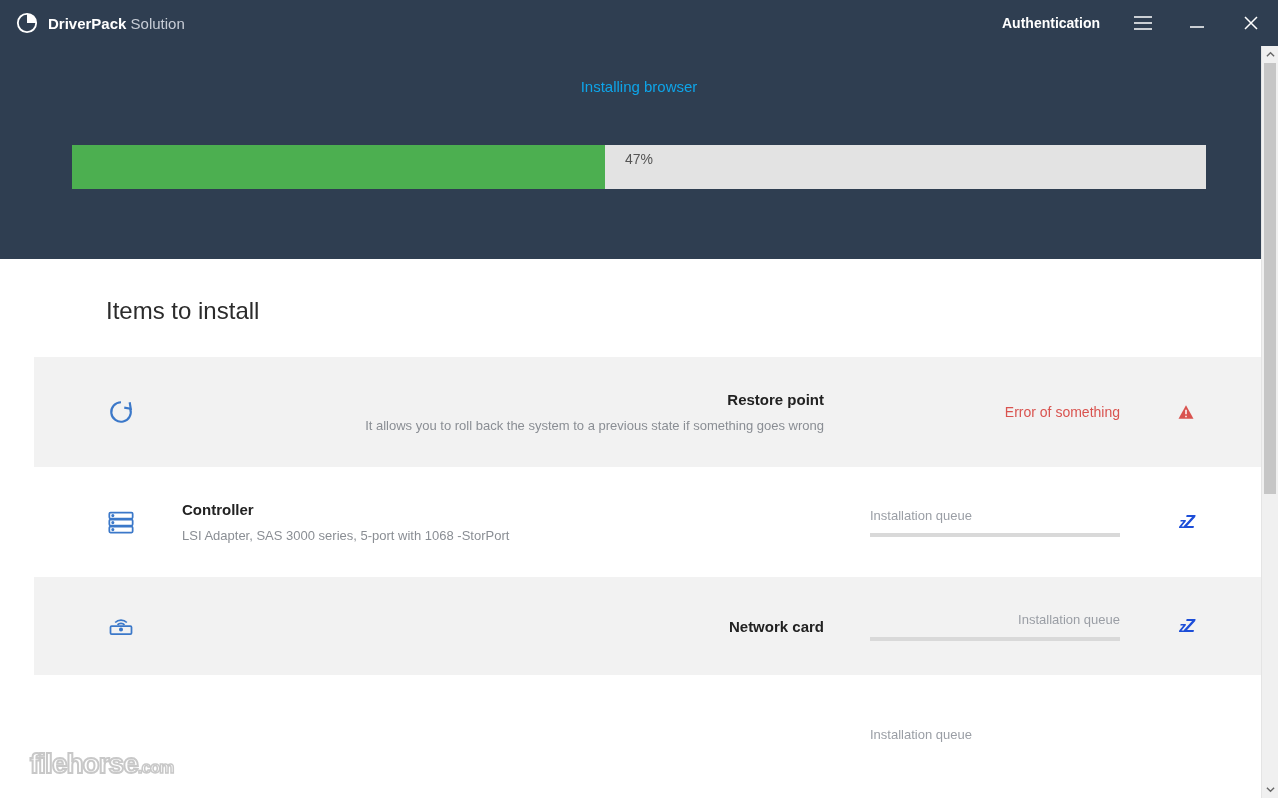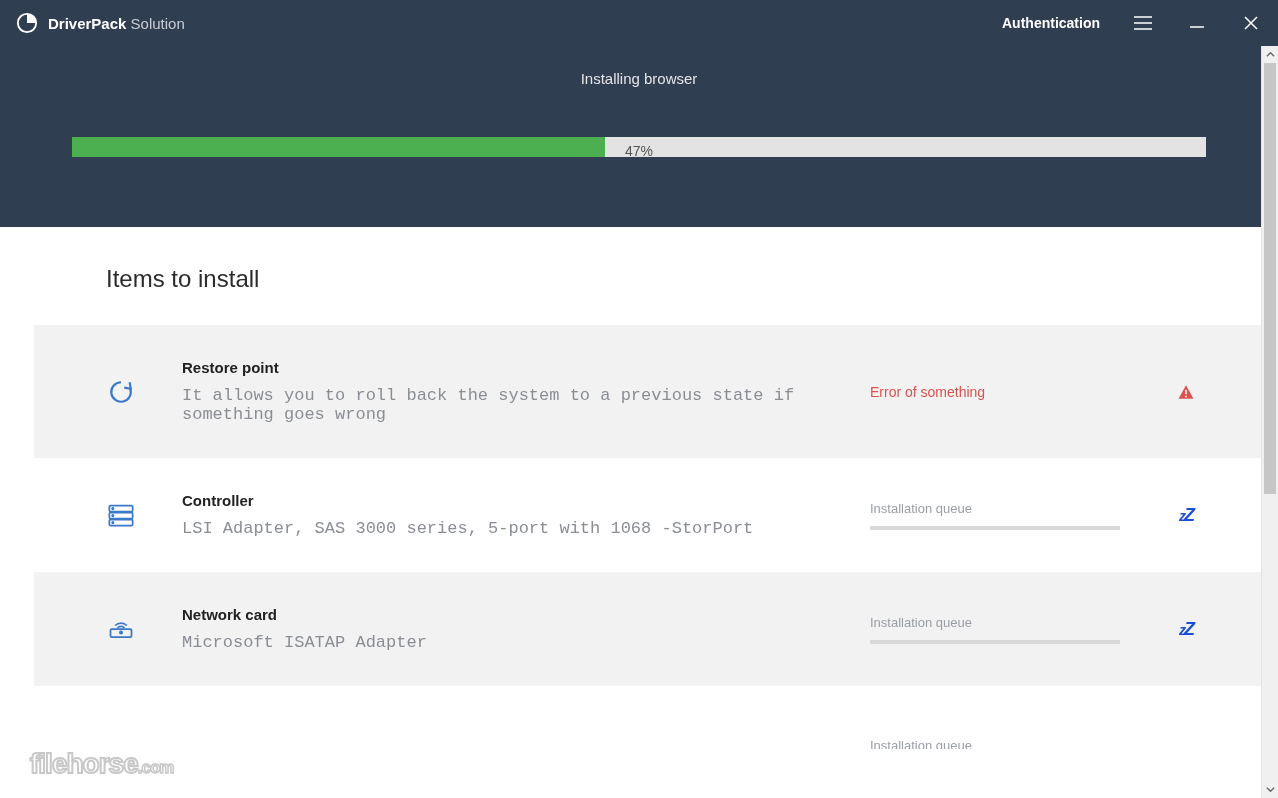--- a/index.html
+++ b/index.html
@@ -28,24 +28,24 @@
 .auth-link { font-size: 14px; font-weight: 600; cursor: pointer; }
 .win-btn { width: 22px; height: 22px; display: flex; align-items: center; justify-content: center; cursor: pointer; }
 .win-btn svg { stroke: #fff; }
 
 .hero {
   background: #2f3e51;
   color: #fff;
   padding: 16px 72px 70px;
 }
 .hero-title { font-size: 33px; font-weight: 400; text-align: center; letter-spacing: 0.3px; }
-.hero-sub { font-size: 15px; text-align: center; color: #e5e5e5; margin-top: 8px; }
+.hero-sub { font-size: 15px; text-align: center; color: #0ea5e9; margin-top: 16px; }
 .progress-outer {
   margin-top: 50px;
-  height: 20px;
+  height: 44px;
   background: #e3e3e3;
   position: relative;
 }
 .progress-fill {
   height: 100%;
   background: #4caf50;
 }
 .progress-text {
   position: absolute;
   left: 50%;
@@ -67,25 +67,25 @@
   font-weight: 400;
   color: #2b2b2b;
   padding: 38px 72px 32px;
 }
 .item {
   padding: 34px 72px;
   display: flex;
   align-items: center;
   gap: 46px;
 }
-.item.alt { background: #f2f2f2; }
+.item.alt { background: #f2f2f2; text-align: right; }
 .item-icon { width: 30px; height: 30px; flex: 0 0 30px; display: flex; align-items: center; justify-content: center; }
 .item-body { flex: 1; }
 .item-title { font-size: 15px; font-weight: 600; color: #222; }
-.item-desc { font-size: 17px; color: #8a8e94; margin-top: 10px; font-family: Liberation Mono, monospace; }
+.item-desc { font-size: 13px; color: #8a8e94; margin-top: 10px; }
 .item-status { width: 250px; }
 .status-error { color: #d9534f; font-size: 14px; }
 .status-label { font-size: 13px; color: #9a9ea5; }
 .status-bar { height: 4px; background: #d9d9d9; margin-top: 10px; }
 .item-right-icon { width: 40px; display: flex; align-items: center; justify-content: center; }
 .sleep-icon { color: #1d4ed8; font-size: 14px; font-weight: 600; letter-spacing: -2px; font-style: italic; }
 
 .scrollbar {
   position: absolute;
   right: 0;
@@ -212,21 +212,20 @@
     <div class="item-icon">
       <svg width="28" height="28" viewBox="0 0 24 24" fill="none" stroke="#3b78c9" stroke-width="1.5">
           <rect x="3" y="12" width="18" height="7" rx="1"></rect>
           <path d="M7 9a7 7 0 0 1 10 0"></path>
           <path d="M9 11a4 4 0 0 1 6 0"></path>
           <circle cx="12" cy="15" r="1" fill="#3b78c9"></circle>
         </svg>
     </div>
     <div class="item-body">
       <div class="item-title">Network card</div>
-      <div class="item-desc">Microsoft ISATAP Adapter</div>
     </div>
     <div class="item-status">
       <div class="status-label">Installation queue</div>
       <div class="status-bar"></div>
     </div>
     <div class="item-right-icon">
       <span class="sleep-icon">z<span style="font-size:18px">Z</span></span>
     </div>
   </div>
 

